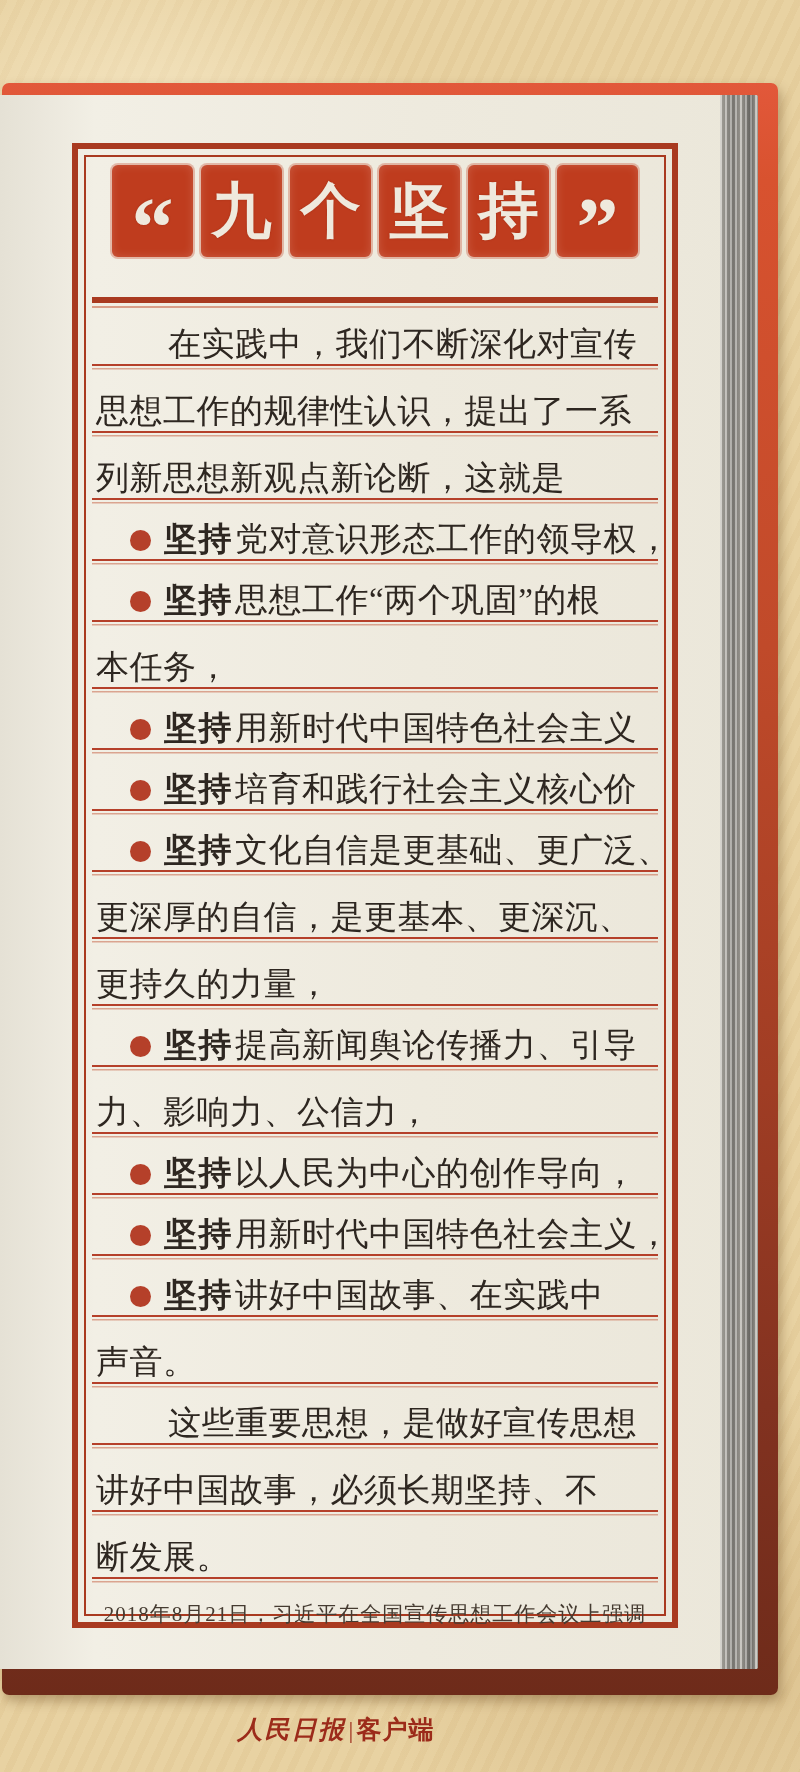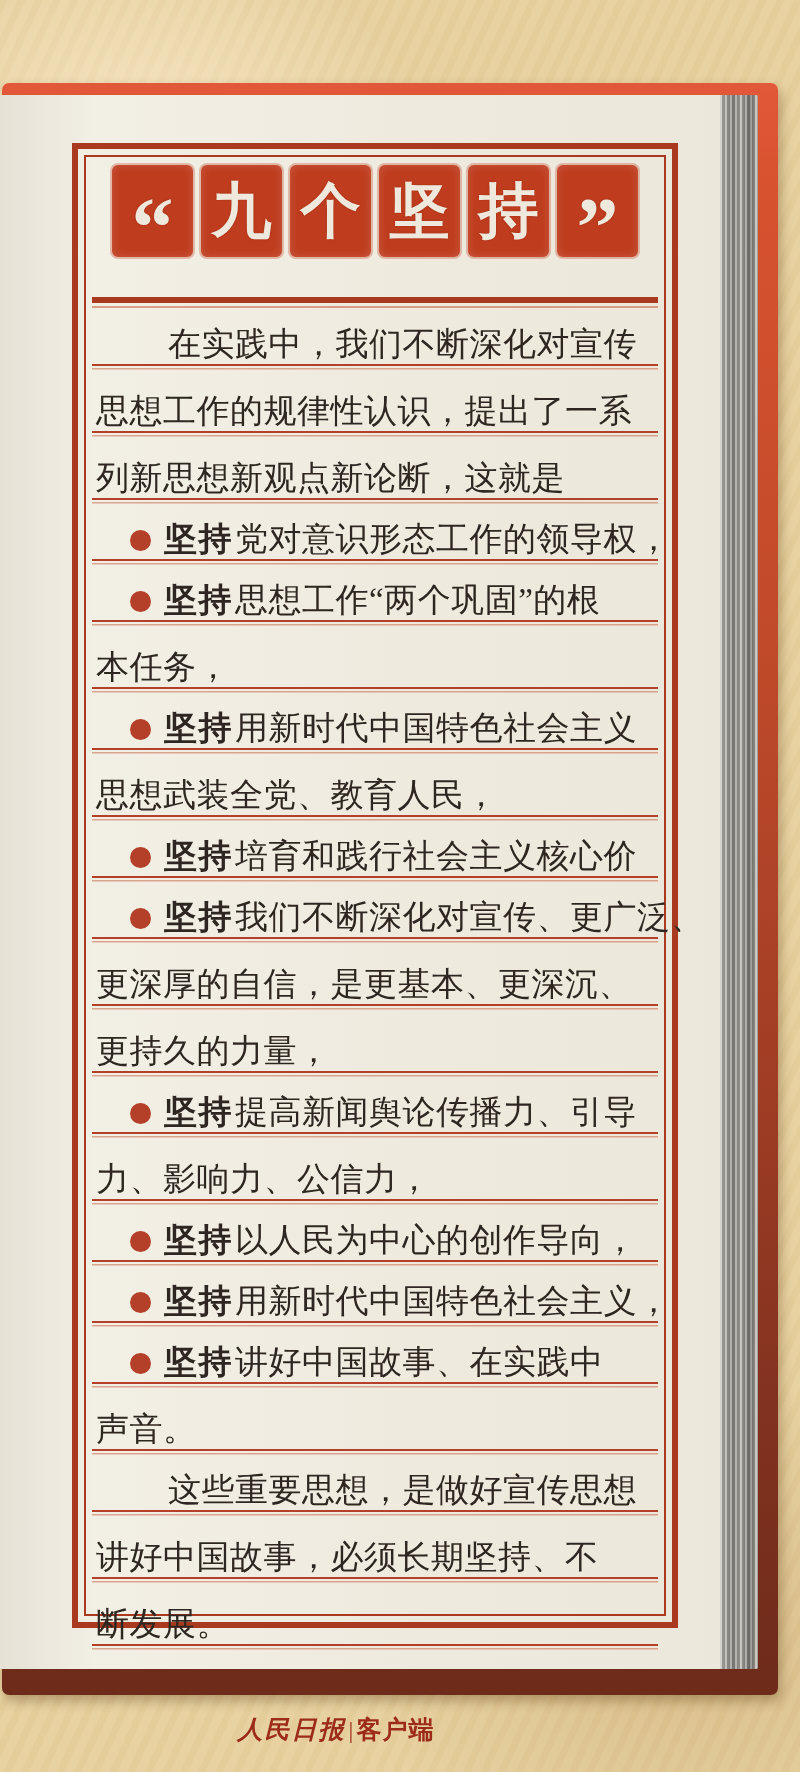--- a/index.html
+++ b/index.html
@@ -132,34 +132,34 @@
     <div class="title-separator"></div>
 
     <div class="quote-body">
         <div class="line indent">在实践中，我们不断深化对宣传</div>
         <div class="line">思想工作的规律性认识，提出了一系</div>
         <div class="line">列新思想新观点新论断，这就是</div>
         <div class="line bullet para-gap"><span class="dot"></span><b class="prefix">坚持</b><span>党对意识形态工作的领导权，</span></div>
         <div class="line bullet para-gap"><span class="dot"></span><b class="prefix">坚持</b><span>思想工作“两个巩固”的根</span></div>
         <div class="line">本任务，</div>
         <div class="line bullet para-gap"><span class="dot"></span><b class="prefix">坚持</b><span>用新时代中国特色社会主义</span></div>
-        <div class="line">思想武装全党、教育人民，</div>
         <div class="line bullet para-gap"><span class="dot"></span><b class="prefix">坚持</b><span>培育和践行社会主义核心价</span></div>
-        <div class="line bullet para-gap"><span class="dot"></span><b class="prefix">坚持</b><span>我们不断深化对宣传、更广泛、</span></div>
+        <div class="line bullet para-gap"><span class="dot"></span><b class="prefix">坚持</b><span>文化自信是更基础、更广泛、</span></div>
         <div class="line">更深厚的自信，是更基本、更深沉、</div>
         <div class="line">更持久的力量，</div>
         <div class="line bullet para-gap"><span class="dot"></span><b class="prefix">坚持</b><span>提高新闻舆论传播力、引导</span></div>
         <div class="line">力、影响力、公信力，</div>
         <div class="line bullet para-gap"><span class="dot"></span><b class="prefix">坚持</b><span>以人民为中心的创作导向，</span></div>
         <div class="line bullet para-gap"><span class="dot"></span><b class="prefix">坚持</b><span>用新时代中国特色社会主义，</span></div>
         <div class="line bullet para-gap"><span class="dot"></span><b class="prefix">坚持</b><span>讲好中国故事、在实践中</span></div>
         <div class="line">声音。</div>
         <div class="line indent para-gap">这些重要思想，是做好宣传思想</div>
         <div class="line">讲好中国故事，必须长期坚持、不</div>
         <div class="line">断发展。</div>
       </div>
 
+    <div class="attribution">2018年8月21日，习近平在全国宣传思想工作会议上强调</div>
   </div>
 </div>
 
 <div class="footer-logo">
   <span class="logo-script">人民日报</span><span class="logo-divider">|</span><span class="logo-suffix">客户端</span>
 </div>
 
 </body></html>

